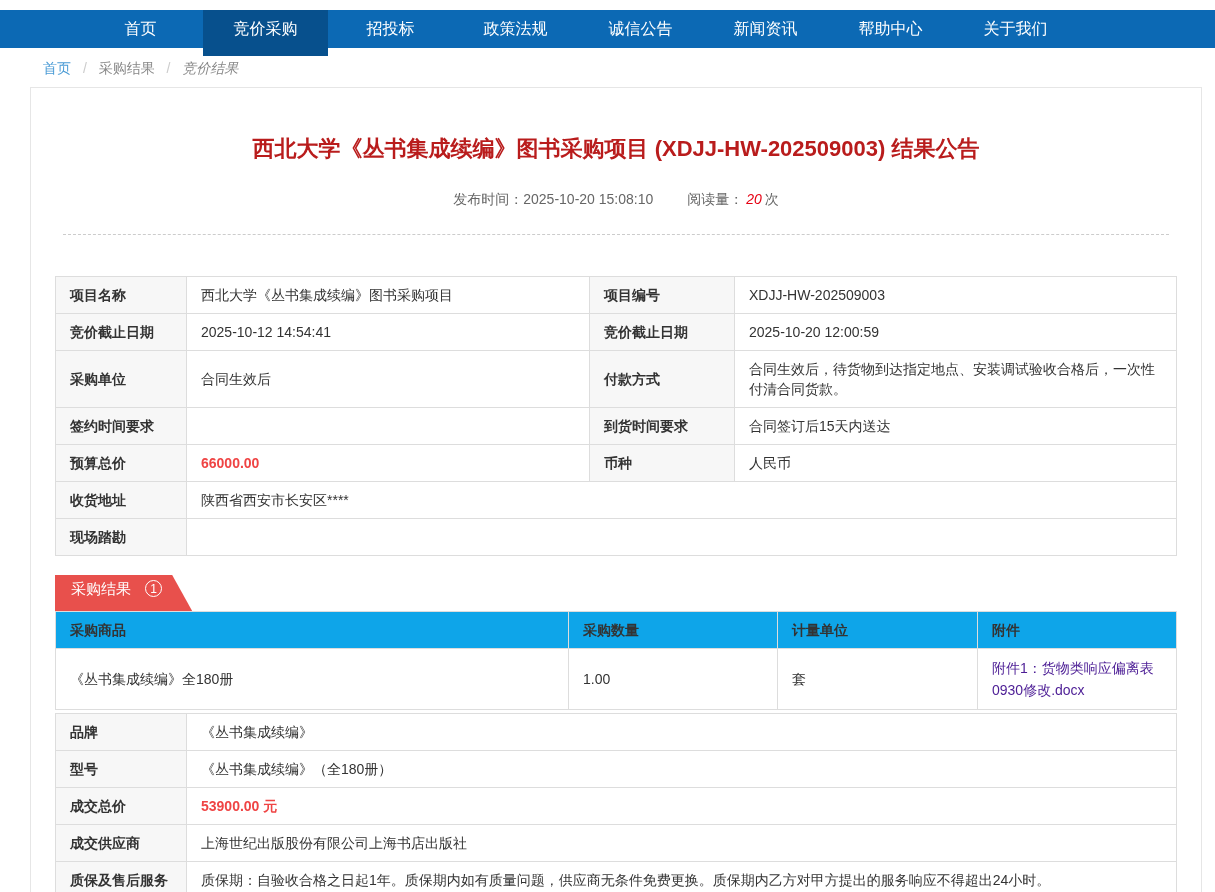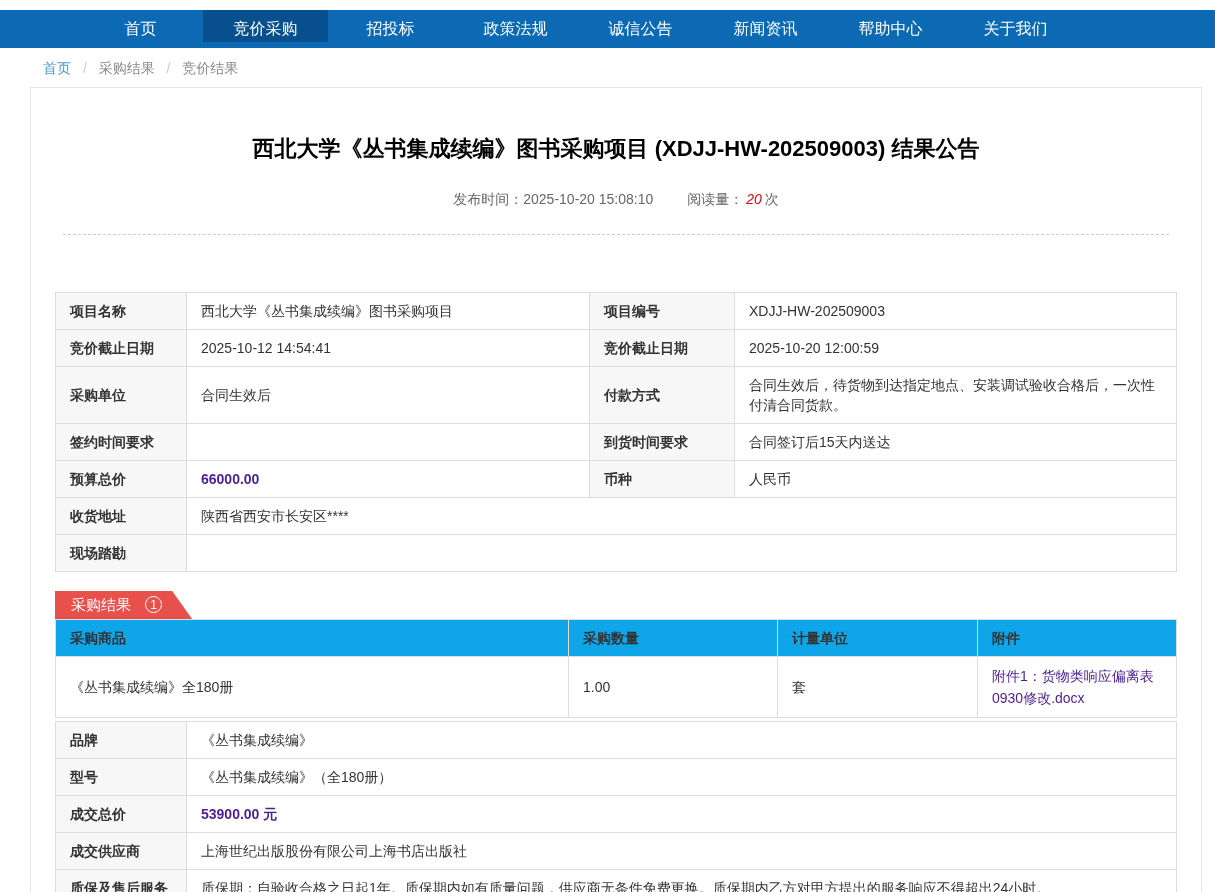--- a/index.html
+++ b/index.html
@@ -3,53 +3,53 @@
 <meta charset="utf-8">
 <style>
   * { margin:0; padding:0; box-sizing:border-box; }
   html,body { width:1215px; height:892px; background:#fff; overflow:hidden;
     font-family:"Liberation Sans","DejaVu Sans",sans-serif; color:#333; }
 
   
   .top-strip { height:10px; background:#fff; }
   .nav { display:flex; background:#0c69b4; height:38px; padding-left:78px; overflow:visible; }
   .nav-item { width:125px; text-align:center; line-height:38px; color:#fff; font-size:16px; cursor:pointer; }
-  .nav-item.active { background:#07508d; height:32px; }
+  .nav-item.active { background:#07508d; height:46px; }
 
   
   .breadcrumb { padding:12px 0 9px 43px; font-size:14px; color:#888; }
   .breadcrumb a { text-decoration:none; cursor:pointer; }
   .bc-home { color:#4a9bd5; }
   .bc-mid { color:#888; }
-  .bc-cur { color:#888; }
+  .bc-cur { color:#888;font-style:italic; }
   .bc-sep { color:#ccc; margin:0 8px; }
 
   
   .card { margin-left:30px; width:1172px; min-height:800px; border:1px solid #e6e6e6;
     background:#fff; padding:0 24px 20px; }
 
-  .page-title { text-align:center; margin-top:46px; font-size:22px; font-weight:bold; color:#000000; }
+  .page-title { text-align:center; margin-top:46px; font-size:22px; font-weight:bold; color:#b91c1c; }
   .meta { text-align:center; margin-top:27px; font-size:14px; color:#666; }
   .meta .block { margin:8px 15px; }
   .read-num { color:#e60012; font-style:italic; font-weight:normal; margin:0 3px; }
   .dashed { border-top:1px dashed #ccc; margin:25px 8px 0; }
 
   table { border-collapse:collapse; width:100%; font-size:14px; }
   td, th { border:1px solid #ddd; padding:8px 14px; line-height:20px; vertical-align:middle; text-align:left; }
   td { height:21px; }
   .lbl { background:#f7f7f7; font-weight:bold; color:#333; white-space:nowrap; }
-  .red { color:#4c1d95; font-weight:bold; }
-
-  .info-table { margin-top:57px; }
+  .red { color:#ef4444; font-weight:bold; }
+
+  .info-table { margin-top:41px; }
   .info-table .c1 { width:131px; } .info-table .c2 { width:403px; }
   .info-table .c3 { width:145px; } .info-table .c4 { width:auto; }
 
   
   .badge { margin-top:19px; display:inline-block; background:#e8504c; color:#fff;
-    height:28px; line-height:28px; font-size:15px; padding:0 30px 0 16px;
+    height:36px; line-height:28px; font-size:15px; padding:0 30px 0 16px;
     clip-path:polygon(0 0, calc(100% - 20px) 0, 100% 100%, 0 100%); }
   .badge .count { display:inline-block; width:17px; height:17px; line-height:16px;
     border:1px solid #fff; border-radius:50%; text-align:center; font-size:12px;
     margin-left:10px; vertical-align:1px; }
 
   .goods-table { margin-top:0; }
   .goods-table th { background:#0ea5e9; font-weight:bold; height:16px; }
   .goods-table td { height:40px; }
   .goods-table .g1 { width:513px; } .goods-table .g2 { width:209px; }
   .goods-table .g3 { width:200px; } .goods-table .g4 { width:auto; }

